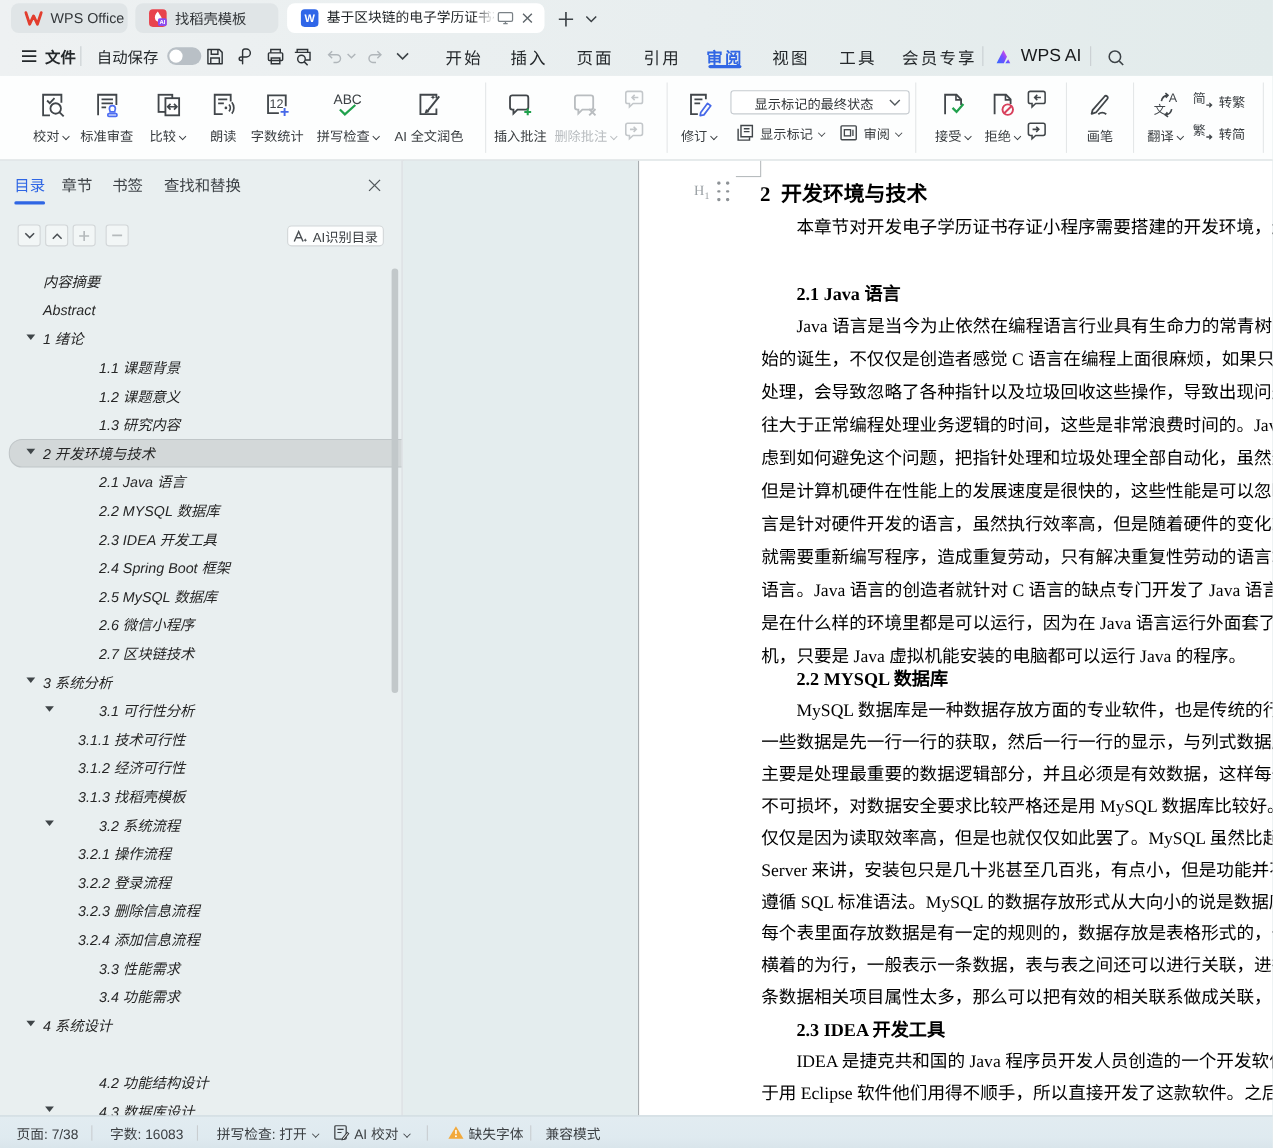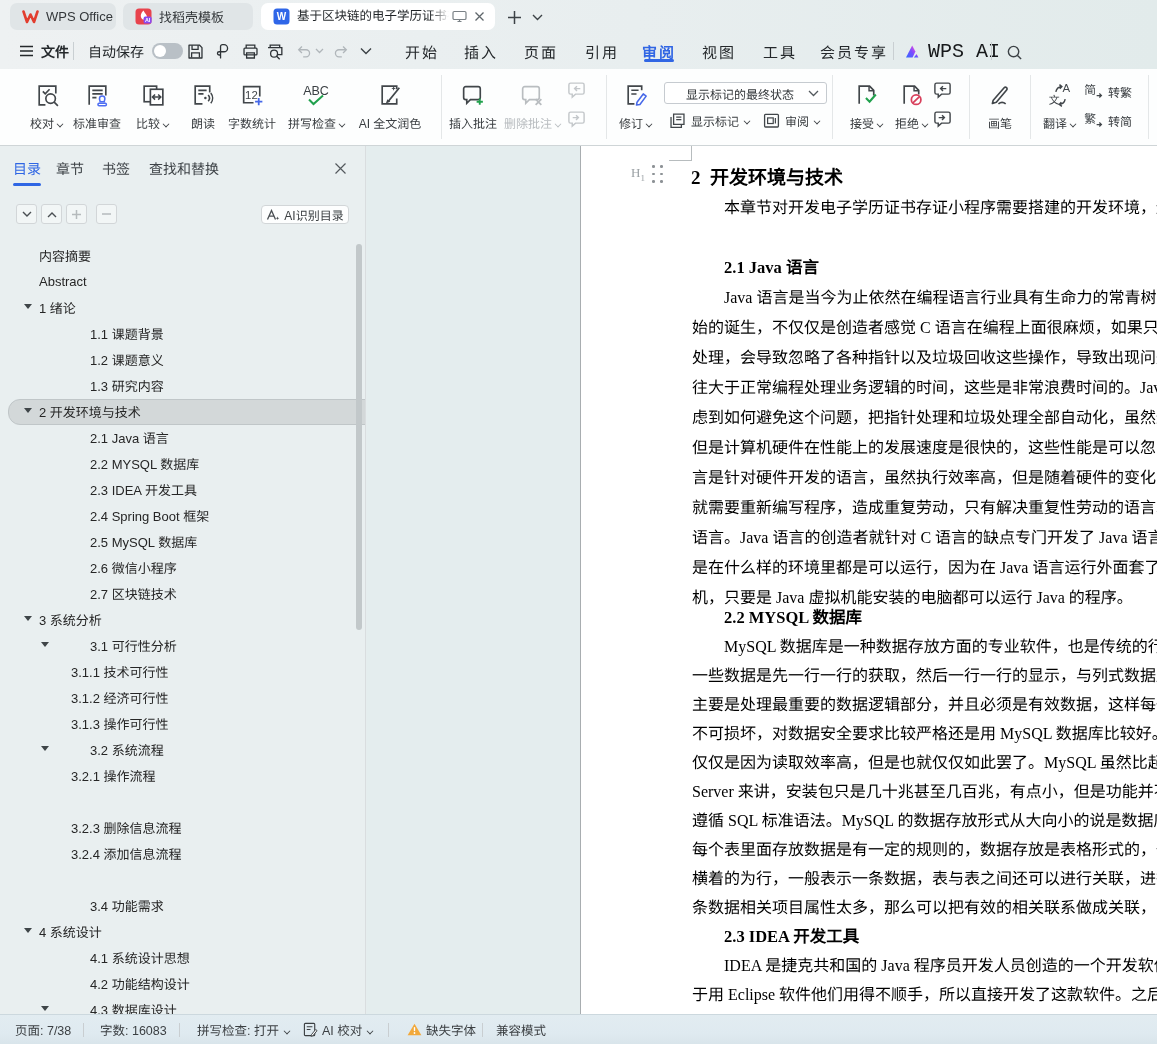--- a/index.html
+++ b/index.html
@@ -31,21 +31,21 @@
   .vsep { position:absolute; top:9px; width:1px; height:18px; background:#c9cfd2; }
   #autosave { left:88px; gap:8px; color:#24282b; }
   .switch { position:relative; width:31px; height:16px; border-radius:8px; background:#b9c0c6; }
   .switch .knob { position:absolute; left:2px; top:2px; width:12px; height:12px; border-radius:50%; background:#ffffff; }
   .qbtn { position:absolute; top:7px; width:22px; height:22px; display:flex; align-items:center; justify-content:center; }
   .menu-item { position:absolute; top:0; height:36px; display:flex; align-items:center; letter-spacing:2px;
                font-size:15px; color:#24282b; }
   .menu-item.active { color:#3166e4; font-weight:bold; }
   .menu-item.active:after { content:""; position:absolute; left:2px; right:2px; bottom:7px; height:3px;
                border-radius:2px; background:#3166e4; }
-  #wps-ai { left:905px; gap:6px; font-size:20px; color:#17191b;font-family:Liberation Mono, monospace; }
+  #wps-ai { left:905px; gap:6px; font-size:16px; color:#17191b; }
   #searchbtn { left:1003px; }
 
   
   #ribbon { position:absolute; left:0; top:69px; width:1157px; height:77px; background:#fdfefe;
             border-bottom:1px solid #cfd5d7; }
   .rsep { position:absolute; top:6px; width:1px; height:64px; background:#e4e7e8; }
   .rbtn { position:absolute; top:7px; text-align:center; color:#393d40; font-size:12px; }
   .rbtn .ric { height:33px; display:flex; align-items:flex-end; justify-content:center; }
   .rbtn .rlabel { margin-top:5px; display:flex; align-items:center; justify-content:center; gap:2px; white-space:nowrap; }
   .rbtn.disabled { color:#b9bdc0; }
@@ -66,21 +66,21 @@
   .ptab.active:after { content:""; position:absolute; left:0; right:0; bottom:-4px; height:3px; background:#2f66e4; border-radius:2px; }
   #panel-close { position:absolute; left:331px; top:13px; width:18px; height:18px; display:flex; align-items:center; justify-content:center; color:#53595d; }
   .tool-btn { position:absolute; top:58px; width:21px; height:20px; border:1px solid #d2d6d8; border-radius:3px;
               background:#f2f6f6; display:flex; align-items:center; justify-content:center; color:#4a4f53; }
   .tool-btn.dim { color:#b5babc; }
   #ai-toc-btn { position:absolute; left:261px; top:59px; width:88px; height:19px; border:1px solid #d2d6d8;
                 border-radius:4px; background:#fdfefe; display:flex; align-items:center; justify-content:center;
                 gap:4px; font-size:12px; color:#3c4043; }
   #toc-list { position:absolute; left:0; top:0; width:366px; height:868px; }
   .toc-row { position:absolute; left:0; width:422px; height:24px; display:flex; align-items:center;
-             font-size:13px; color:#262626; white-space:nowrap; }
+             font-size:13px; color:#262626; white-space:nowrap;font-style:italic; }
   .toc-row .arr { position:absolute; width:0; height:0; border-left:4.5px solid transparent;
                   border-right:4.5px solid transparent; border-top:5.5px solid #3f4548; top:9px; }
   .toc-row.lv1 { padding-left:39px; } .toc-row.lv1 .arr { left:24px; }
   .toc-row.lv2 { padding-left:90px; } .toc-row.lv2 .arr { left:41px; }
   .toc-row.lv3 { padding-left:71px; }
   .toc-row.selected:before { content:""; position:absolute; left:8px; right:14px; top:0; height:24px;
              background:#d3d8d9; border:1px solid #c0c6c8; border-radius:12px; z-index:-1; }
   .toc-row { z-index:0; }
   #panel-scroll { position:absolute; left:356px; top:98px; width:6px; height:386px; border-radius:3px; background:#c2c8ca; }
 
@@ -642,44 +642,47 @@
             <span class="arr"></span>
             <span>3.1 可行性分析</span>
           </div>
           <div class="toc-row lv3" style="top: 513px;">
             <span>3.1.1 技术可行性</span>
           </div>
           <div class="toc-row lv3" style="top: 539px;">
             <span>3.1.2 经济可行性</span>
           </div>
           <div class="toc-row lv3" style="top: 565px;">
-            <span>3.1.3 操作可行性</span>
+            <span>3.1.3 找稻壳模板</span>
           </div>
           <div class="toc-row lv2" style="top: 591px;">
             <span class="arr"></span>
             <span>3.2 系统流程</span>
           </div>
           <div class="toc-row lv3" style="top: 617px;">
             <span>3.2.1 操作流程</span>
           </div>
+          <div class="toc-row lv3" style="top: 643px;">
+            <span>3.2.2 登录流程</span>
+          </div>
           <div class="toc-row lv3" style="top: 669px;">
             <span>3.2.3 删除信息流程</span>
           </div>
           <div class="toc-row lv3" style="top: 695px;">
             <span>3.2.4 添加信息流程</span>
+          </div>
+          <div class="toc-row lv2" style="top: 721px;">
+            <span>3.3 性能需求</span>
           </div>
           <div class="toc-row lv2" style="top: 747px;">
             <span>3.4 功能需求</span>
           </div>
           <div class="toc-row lv1" style="top: 773px;">
             <span class="arr"></span>
             <span>4 系统设计</span>
-          </div>
-          <div class="toc-row lv2" style="top: 799px;">
-            <span>4.1 系统设计思想</span>
           </div>
           <div class="toc-row lv2" style="top: 825px;">
             <span>4.2 功能结构设计</span>
           </div>
           <div class="toc-row lv2" style="top: 851px;">
             <span class="arr"></span>
             <span>4.3 数据库设计</span>
           </div>
         </div>
       <div id="panel-scroll"></div>

